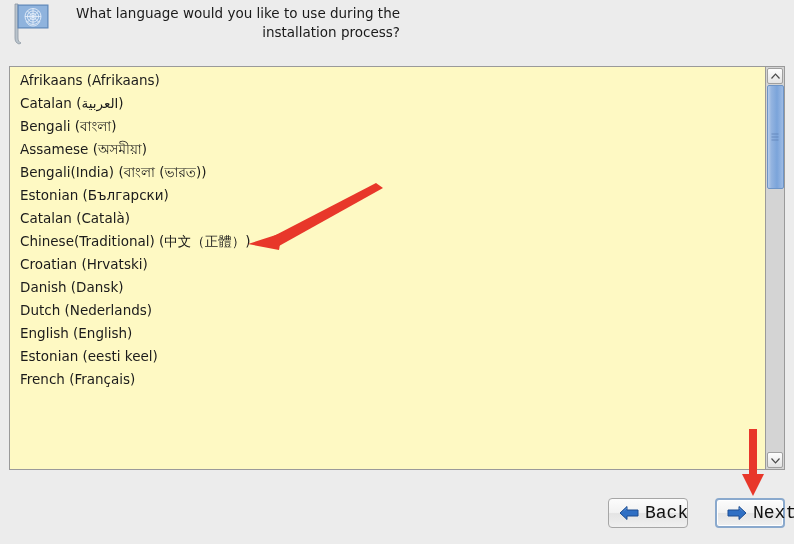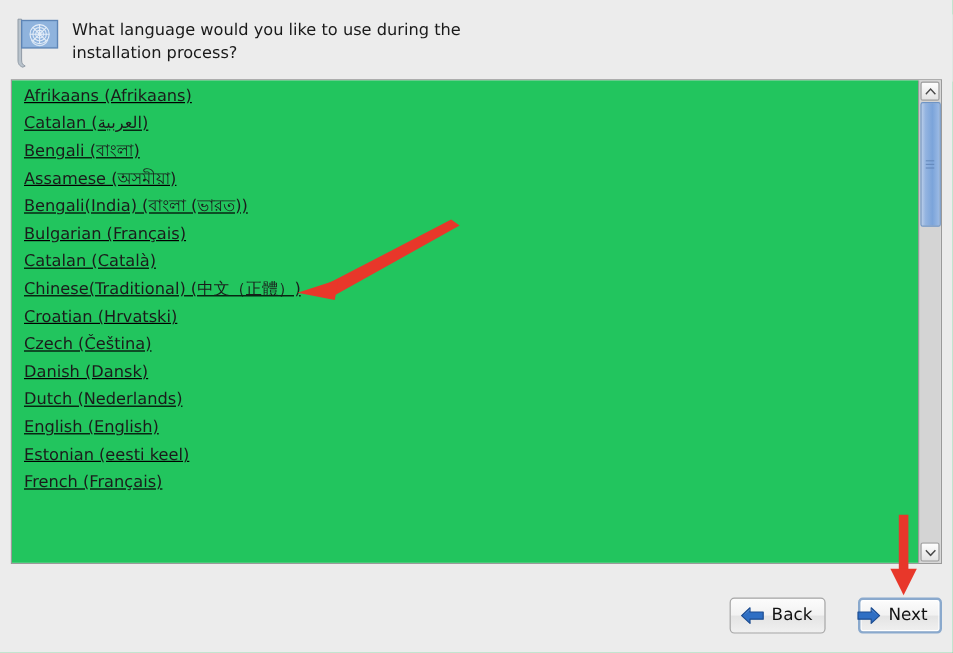--- a/index.html
+++ b/index.html
@@ -11,26 +11,27 @@
     height: 544px;
     background: #ececec;
     font-family: "DejaVu Sans", "Liberation Sans", sans-serif;
     overflow: hidden;
     position: relative;
   }
 
   
   #header {
     position: absolute;
-    left: 0; top: 12px;
+    left: 0; top: 0;
     width: 794px;
     height: 56px;
     display: flex;
     align-items: flex-start;
     background: #ececec;
+    text-align: right;
   }
   #flag-icon {
     margin: 2px 0 0 8px;
     width: 46px;
     height: 44px;
     flex: 0 0 auto;
   }
   #header-text {
     margin: 4px 0 0 6px;
     font-size: 13.5px;
@@ -49,22 +50,21 @@
     background: #ffffff;
     border: 1px solid #9a9a9a;
     box-sizing: border-box;
     display: flex;
   }
   #list-viewport {
     width: 757px;
     height: 100%;
     overflow: hidden;
     position: relative;
-    background: #22c55e;
-    text-decoration: underline;
+    background: #fef9c3;
   }
   #list-inner {
     padding-top: 2px;
   }
   .list-item {
     height: 23px;
     line-height: 23px;
     padding-left: 10px;
     font-size: 13.5px;
     color: #1b1b1b;
@@ -136,25 +136,26 @@
   
   .btn {
     position: absolute;
     height: 30px;
     background: linear-gradient(to bottom, #fcfcfc 0%, #f2f2f2 48%, #e4e4e4 52%, #f0f0f0 100%);
     border: 1px solid #a6a6a6;
     border-radius: 4px;
     box-sizing: border-box;
     display: flex;
     align-items: center;
-    justify-content: flex-end;
+    justify-content: flex-start;
     gap: 6px;
-    font-size: 14px;
+    font-size: 18px;
     color: #111;
     padding: 0 10px;
+    font-family: Liberation Mono, monospace;
   }
   #btn-back { left: 608px; top: 498px; width: 80px; }
   #btn-next {
     left: 715px; top: 498px; width: 70px;
     border: 2px solid #8aa9cd;
     box-shadow: inset 0 0 0 1px #ffffff;
   }
   .btn svg { display:block; flex:0 0 auto; }
 
   
@@ -207,25 +208,24 @@
 
 <div id="list-box">
 
   <div id="list-viewport">
     <div id="list-inner">
       <div class="list-item">Afrikaans (Afrikaans)</div>
       <div class="list-item">Catalan (العربية)</div>
       <div class="list-item">Bengali (বাংলা)</div>
       <div class="list-item">Assamese (অসমীয়া)</div>
       <div class="list-item">Bengali(India) (বাংলা (ভারত))</div>
-      <div class="list-item">Bulgarian (Français)</div>
+      <div class="list-item">Estonian (Български)</div>
       <div class="list-item">Catalan (Català)</div>
       <div class="list-item">Chinese(Traditional) (中文（正體）)</div>
       <div class="list-item">Croatian (Hrvatski)</div>
-      <div class="list-item">Czech (Čeština)</div>
       <div class="list-item">Danish (Dansk)</div>
       <div class="list-item">Dutch (Nederlands)</div>
       <div class="list-item">English (English)</div>
       <div class="list-item">Estonian (eesti keel)</div>
       <div class="list-item">French (Français)</div>
     </div>
   </div>
 
   <div id="scrollbar">
     <div class="sb-button">

